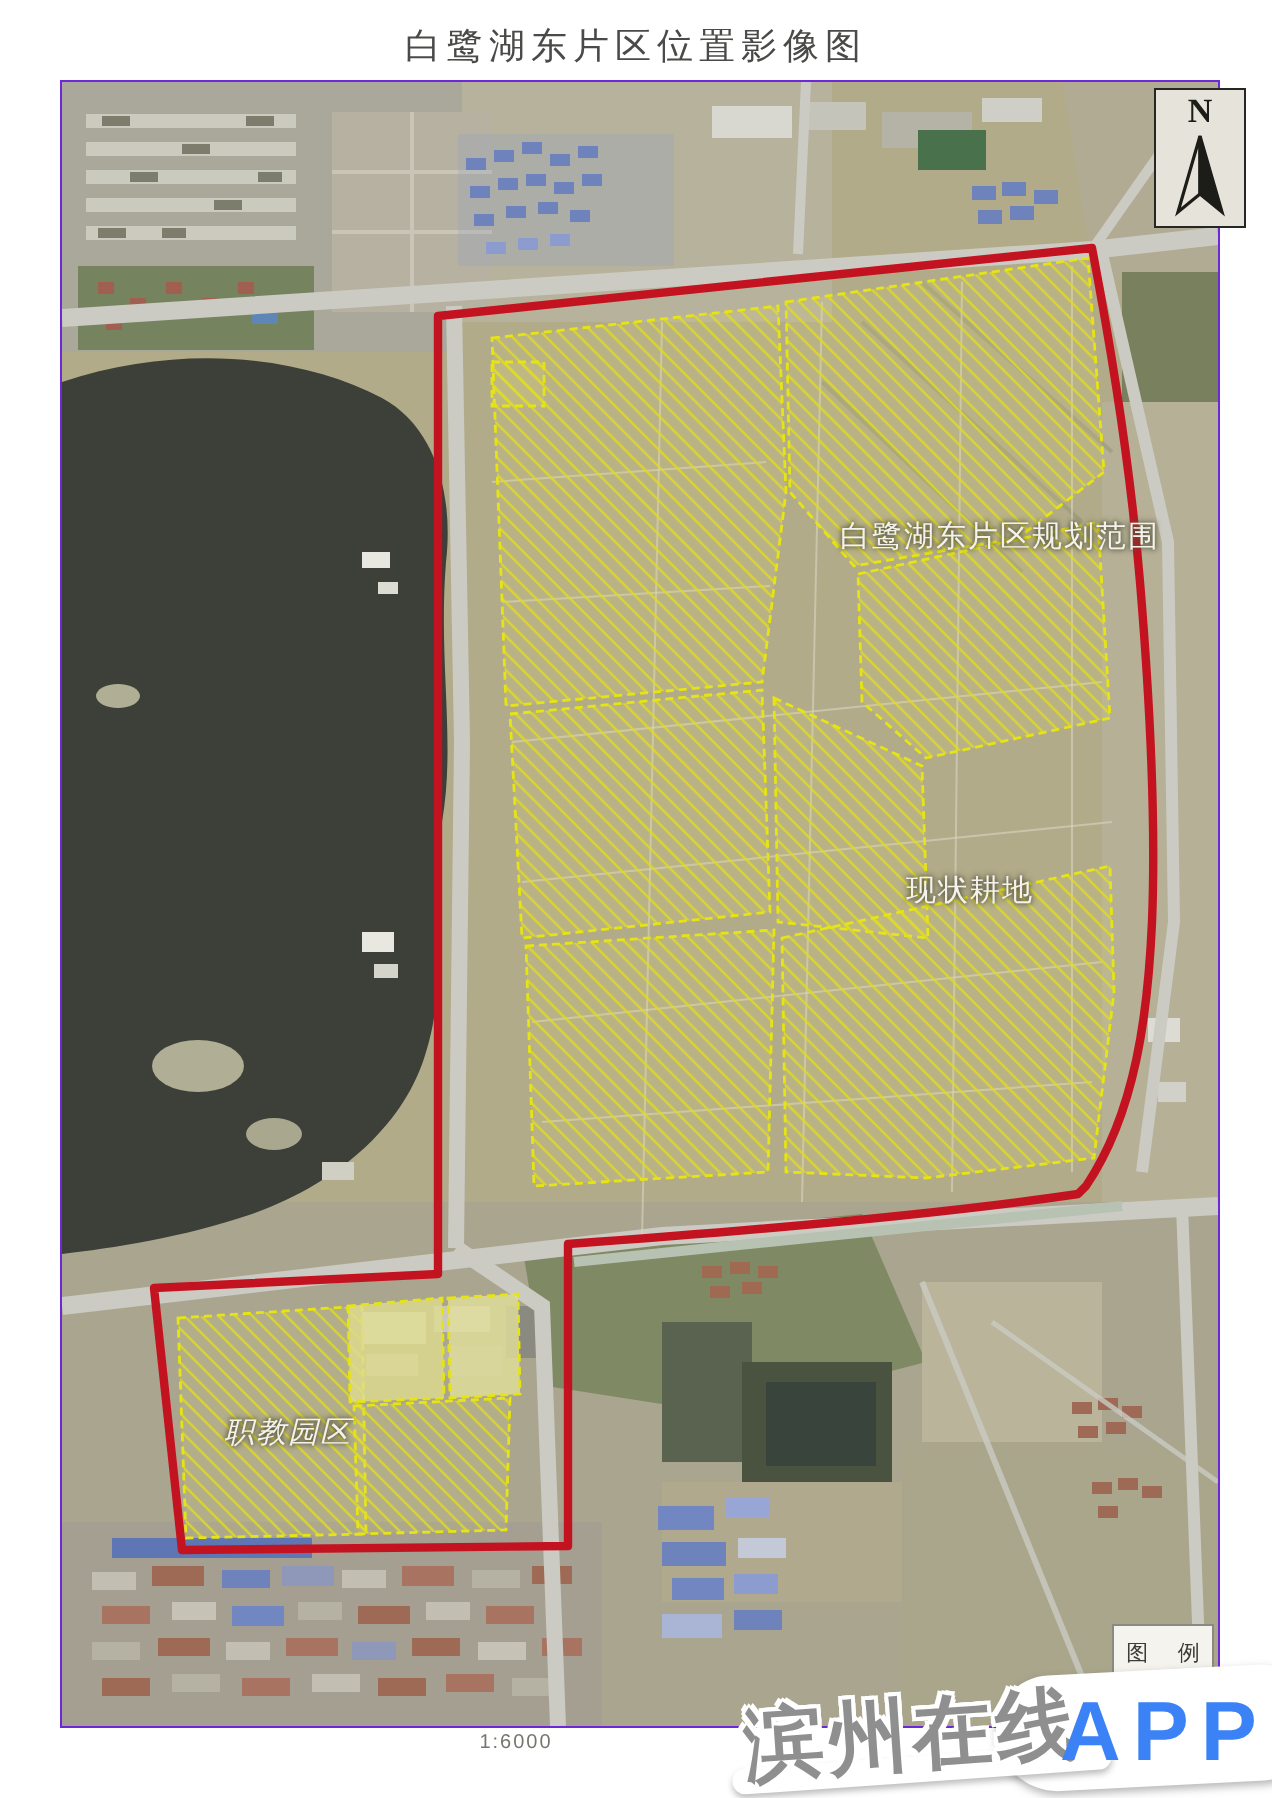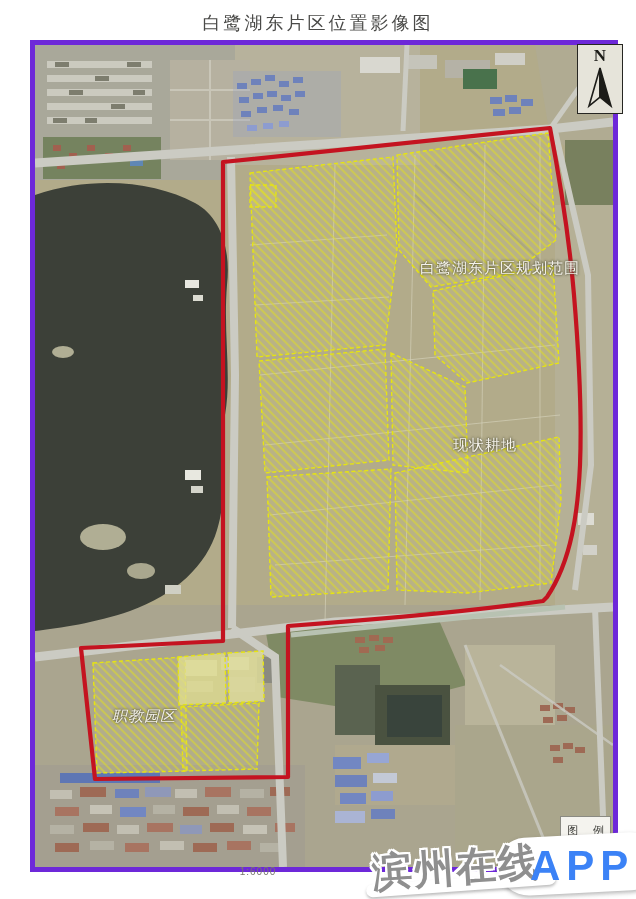--- a/index.html
+++ b/index.html
@@ -2,21 +2,21 @@
 <html><head>
 <meta charset="utf-8">
 <style>
   html,body{margin:0;padding:0;background:#ffffff;}
   body{width:636px;height:899px;position:relative;overflow:hidden;
        font-family:"Liberation Sans","DejaVu Sans",sans-serif;}
   .page-title{position:absolute;left:0;top:11px;width:636px;text-align:center;
        font-family:"Liberation Serif","DejaVu Serif",serif;
        font-size:18px;color:#4a4a48;letter-spacing:3px;}
   .map-frame{position:absolute;left:30px;top:40px;width:578px;height:822px;
-       border:5px solid #6d28d9;box-sizing:content-box;background:#b2ab8a;}
+       border:1px solid #6d28d9;box-sizing:content-box;background:#b2ab8a;}
   .map-frame svg{display:block;}
   .map-label{position:absolute;color:#f4f2ea;font-size:15px;letter-spacing:1px;
        text-shadow:0 0 2px #55543c,0 0 3px #55543c;white-space:nowrap;}
   .lbl-1{left:420px;top:259px;}
   .lbl-2{left:453px;top:408px;margin-top:28px;}
   .lbl-3{left:112px;top:707px;font-style:italic;}
   .compass{position:absolute;left:577px;top:44px;width:46px;height:70px;
        background:#e6e4da;border:1.5px solid #262622;box-sizing:border-box;
        display:flex;flex-direction:column;align-items:center;z-index:5;}
   .compass .n{font-family:"Liberation Serif",serif;font-weight:bold;

